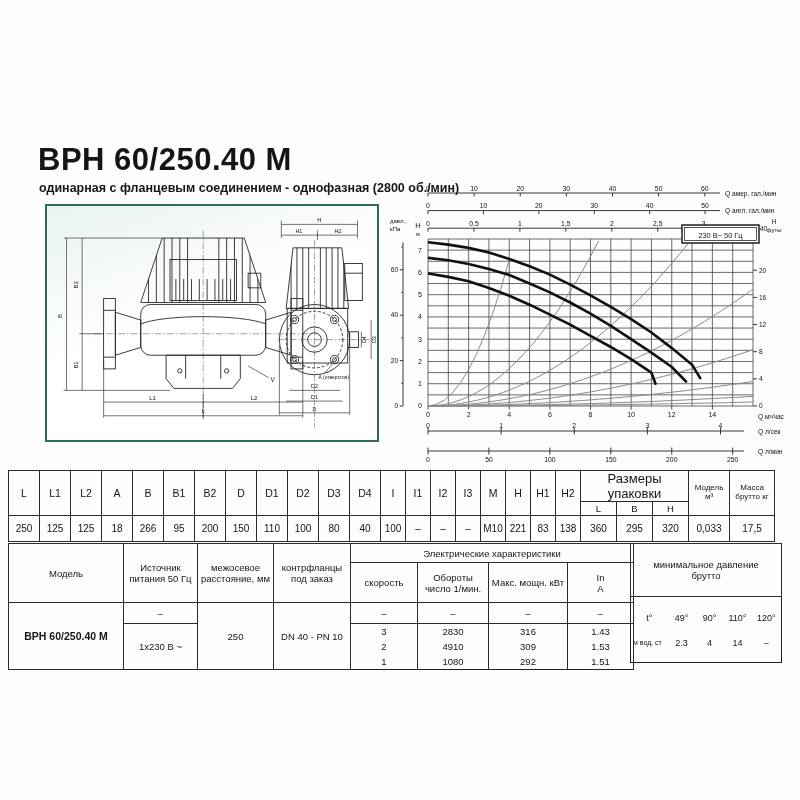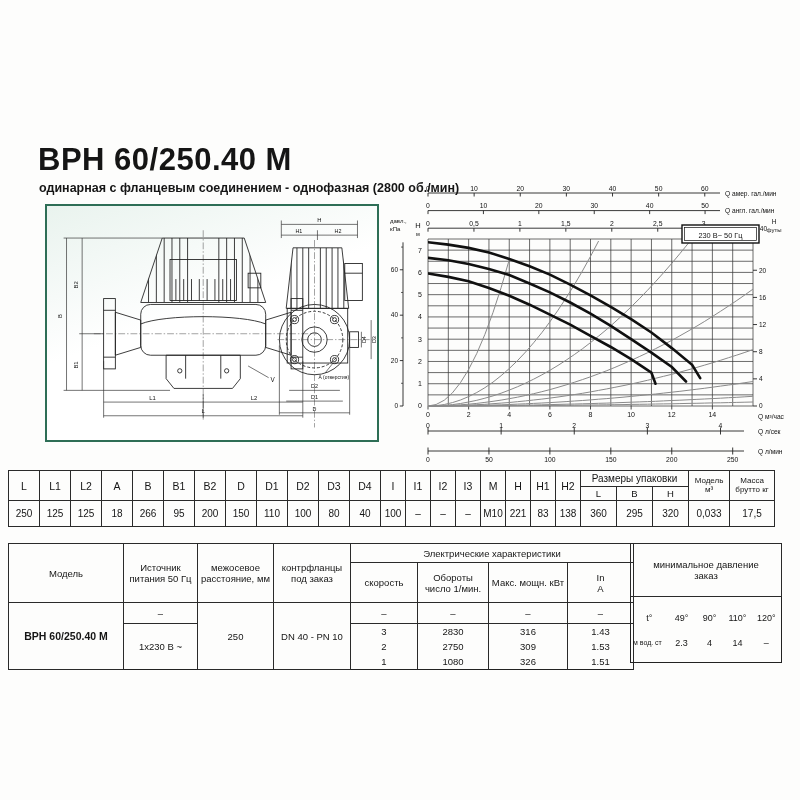--- a/index.html
+++ b/index.html
@@ -14,21 +14,21 @@
   .chart-wrap svg{width:100%;height:100%;display:block;}
   svg text{font-family:"Liberation Sans",sans-serif;fill:#111;}
   .dim-line{stroke:#333;stroke-width:.7;}
   .draw-line{stroke:#222;stroke-width:.9;fill:none;}
   .center-line{stroke:#555;stroke-width:.55;stroke-dasharray:7 2 1.5 2;}
   table{border-collapse:collapse;}
   .dims{position:absolute;left:8px;top:470px;table-layout:fixed;border:1.5px solid #222;}
   .dims th,.dims td{border:1px solid #2a2a2a;text-align:center;padding:0;font-weight:normal;overflow:hidden;}
   .dims th{font-size:10.5px;height:15px;}
   .dims tr.vals td{font-size:10px;height:25px;}
-  .dims .pkg-title{font-size:10px;}
+  .dims .pkg-title{font-size:13px;}
   .dims tr.pkg-sub th{font-size:9.5px;height:13px;}
   .dims .two-line div{font-size:8px;line-height:8.6px;}
   .spec{position:absolute;left:8px;top:543px;table-layout:fixed;border:1.5px solid #222;}
   .spec th,.spec td{border:1px solid #2a2a2a;text-align:center;font-weight:normal;padding:1px 2px;font-size:9.5px;}
   .spec td{font-size:9.5px;}
   .spec .model{font-weight:bold;font-size:10.5px;}
   .spec tr.sp td{border-top:0;border-bottom:0;height:13px;}
   .spec tr.dash td{height:18px;}
   .minp{position:absolute;left:630px;top:543px;table-layout:fixed;border:1.5px solid #222;height:120px;}
   .minp th{border:1px solid #2a2a2a;font-size:9.5px;font-weight:normal;height:50px;}
@@ -506,46 +506,46 @@
     </tr>
     <tr class="sp">
       <td rowspan="3">1x230 В ~</td>
       <td>3</td>
       <td>2830</td>
       <td>316</td>
       <td>1.43</td>
     </tr>
     <tr class="sp">
       <td>2</td>
-      <td>2750</td>
+      <td>4910</td>
       <td>309</td>
       <td>1.53</td>
     </tr>
     <tr class="sp">
       <td>1</td>
       <td>1080</td>
-      <td>326</td>
+      <td>292</td>
       <td>1.51</td>
     </tr>
   </tbody>
     </table>
 
   <table class="minp">
     <colgroup>
       <col style="width:37px">
         <col style="width:28px">
         <col style="width:28px">
         <col style="width:28px">
         <col style="width:30px">
     </colgroup>
     <tbody>
         <tr>
       <th colspan="5">
         <div>минимальное давление</div>
-        <div>заказ</div>
+        <div>брутто</div>
       </th>
     </tr>
     <tr class="temps">
       <td>t°</td>
       <td>49°</td>
       <td>90°</td>
       <td>110°</td>
       <td>120°</td>
     </tr>
     <tr class="mvals">

